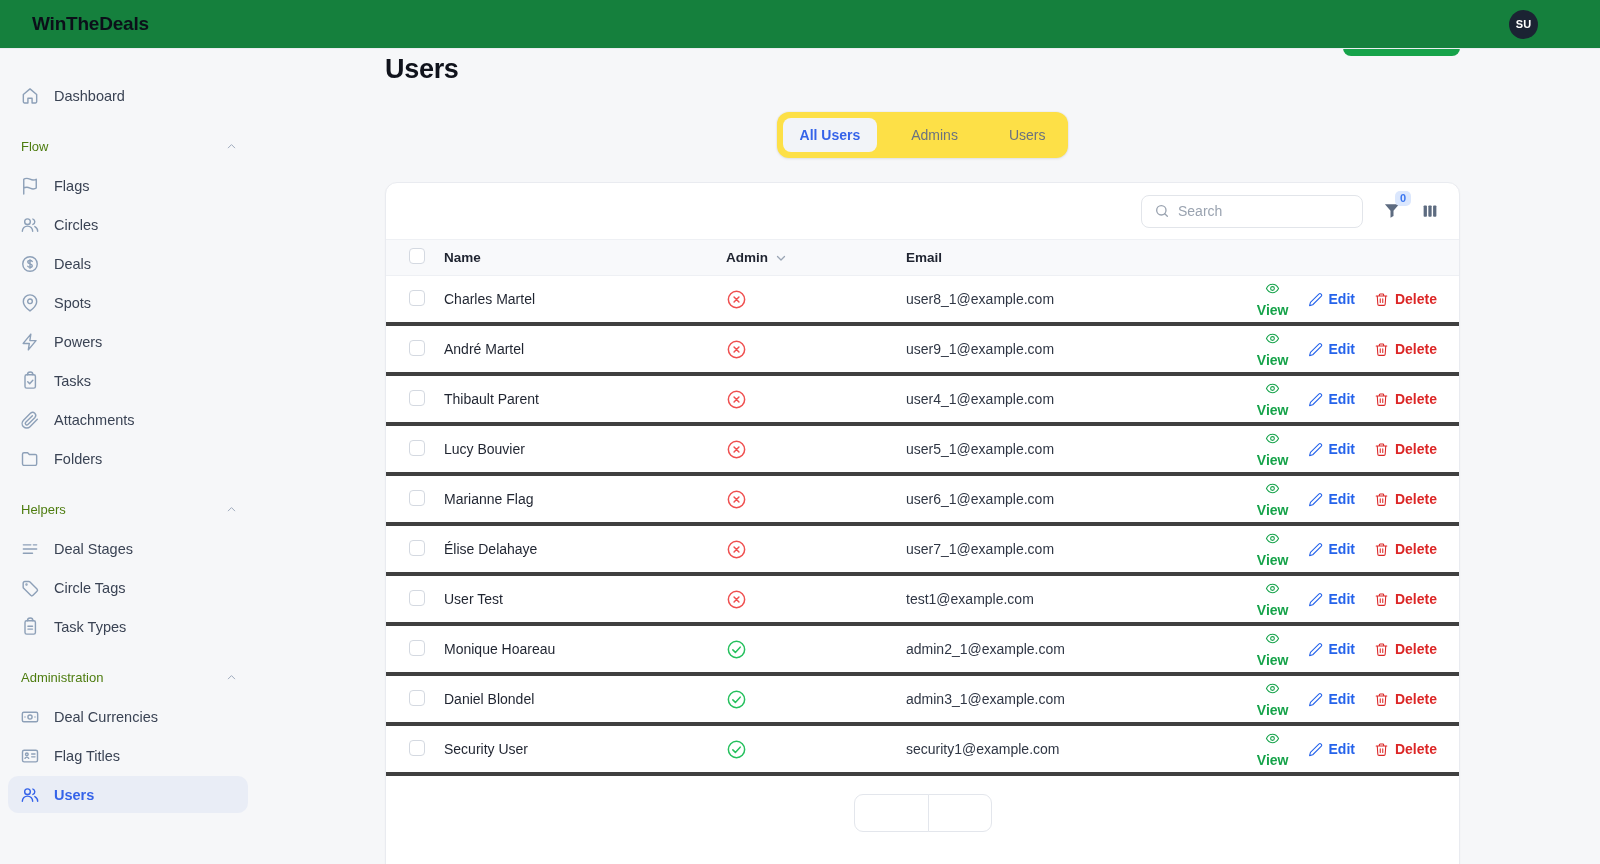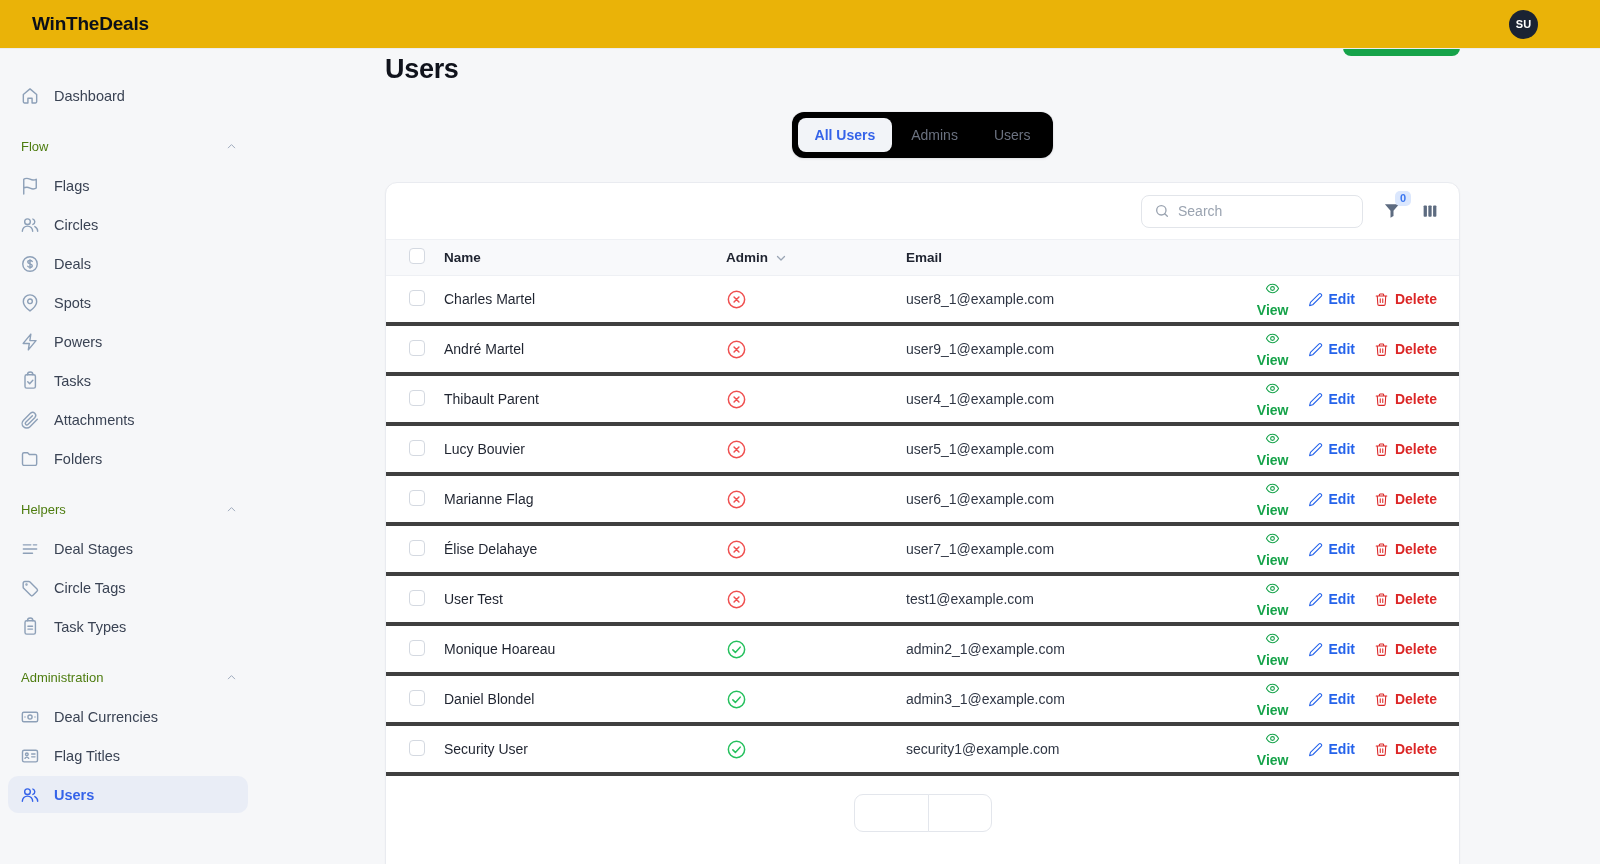--- a/index.html
+++ b/index.html
@@ -1,20 +1,20 @@
 <!DOCTYPE html>
 <html><head>
 <meta charset="utf-8">
 <style>
   * { box-sizing: border-box; margin: 0; padding: 0; }
   html,body { width:1600px; height:864px; overflow:hidden; }
   body { font-family:"Liberation Sans", sans-serif; background:#f6f7f9; color:#1f2430; }
 
   
-  .topbar { position:fixed; top:0; left:0; width:1600px; height:49px; background:#eab308;
+  .topbar { position:fixed; top:0; left:0; width:1600px; height:49px; background:#15803d;
             border-bottom:1px solid #ebedf1; display:flex; align-items:center;
             justify-content:space-between; padding:0 62px 0 32px; z-index:20; }
   .brand { font-size:19px; font-weight:800; color:#0b0f19; letter-spacing:-.2px; }
   .avatar { width:29px; height:29px; border-radius:50%; background:#1b2333; color:#fff;
             font-size:11px; font-weight:700; display:flex; align-items:center; justify-content:center; cursor:pointer; }
 
   
   .sidebar { position:fixed; top:49px; left:0; bottom:0; width:256px; padding:28px 8px 20px 8px; overflow:hidden; }
   .nav-item { display:flex; align-items:center; gap:14px; height:37px; padding:0 12px;
               border-radius:10px; color:#3a4354; font-size:14.5px; font-weight:500; cursor:pointer; margin-bottom:2px; }
@@ -31,21 +31,21 @@
   .breadcrumb .crumb-last { color:#4b5563; }
   .breadcrumb .icn { color:#9aa3b2; display:flex; }
   .page-title { margin-top:7px; font-size:27px; font-weight:800; color:#10131c; letter-spacing:-.3px; }
   .new-user-btn { position:absolute; top:23px; right:140px; height:33px; padding:0 15px;
                   background:#16a34a; color:#fff; border:none; border-radius:8px; font-size:14px;
                   font-weight:600; display:flex; align-items:center; gap:8px; cursor:pointer;
                   font-family:inherit; }
 
   
   .tabs-wrap { margin-top:27px; display:flex; justify-content:center; }
-  .tabs { background:#000000; border-radius:12px; padding:6px; display:flex; gap:2px;
+  .tabs { background:#fde047; border-radius:12px; padding:6px; display:flex; gap:17px;
           box-shadow:0 1px 3px rgba(16,24,40,.08), 0 0 0 1px #f0f1f4; }
   .tab { border:none; background:transparent; padding:9px 17px; border-radius:8px; font-size:14px;
          color:#6b7280; font-weight:500; cursor:pointer; font-family:inherit; }
   .tab.active { background:#f2f4f8; color:#3563e9; font-weight:700; }
 
   
   .card { margin-top:24px; background:#fff; border:1px solid #e9ebf0; border-radius:12px;
           box-shadow:0 1px 2px rgba(16,24,40,.04); min-height:700px; }
   .toolbar { height:56px; display:flex; align-items:center; justify-content:flex-end; gap:19px; padding:0 20px 0 28px; }
   .searchbox { width:222px; height:33px; border:1px solid #e2e5ea; border-radius:8px;

